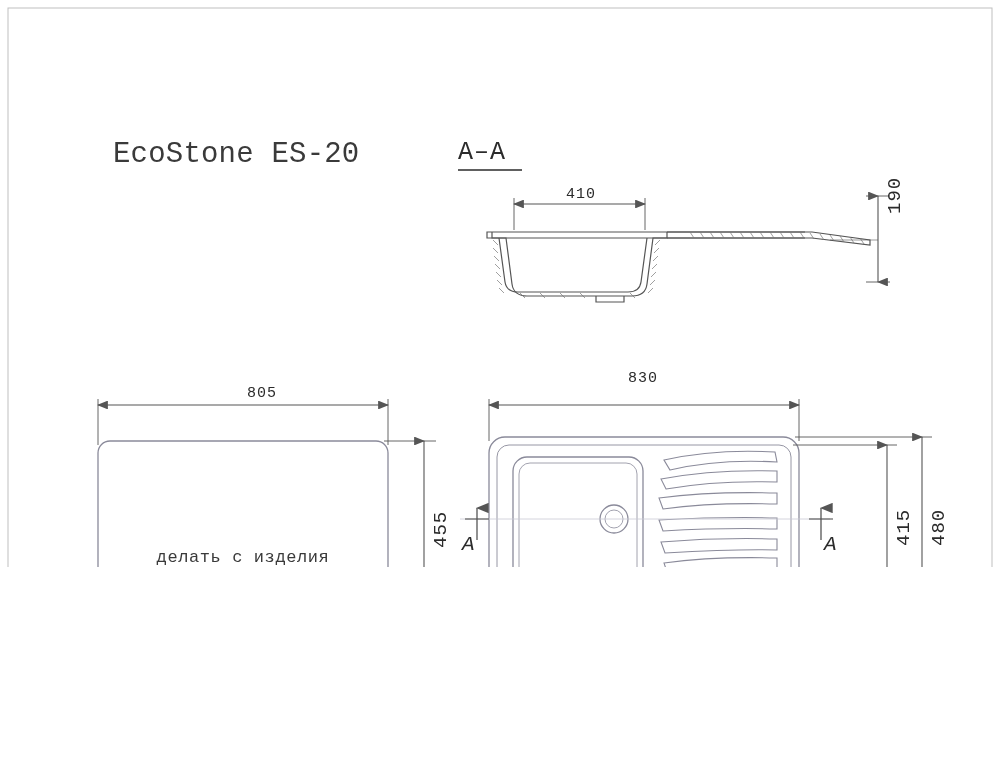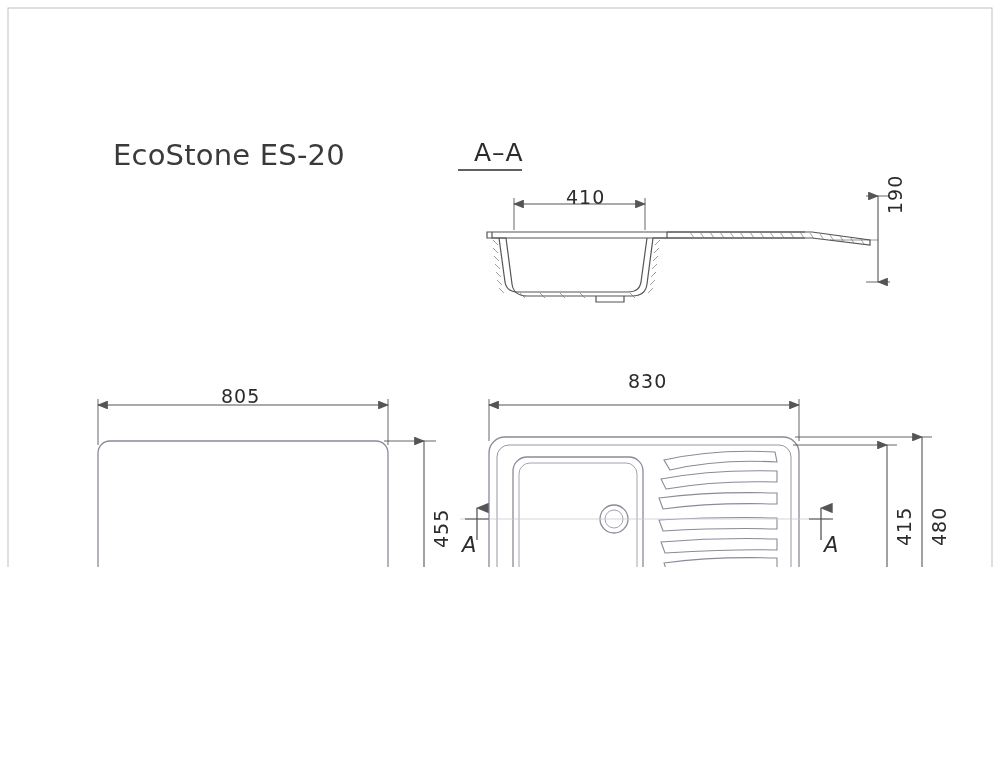--- a/index.html
+++ b/index.html
@@ -9,20 +9,21 @@
   }
   body {
     font-family: "DejaVu Sans", sans-serif;
   }
   #sheet {
     position: relative;
     width: 1000px;
     height: 567px;
     background: #ffffff;
     overflow: hidden;
+    font-family: Liberation Mono, monospace;
   }
   svg.drawing {
     position: absolute;
     top: 0;
     left: 0;
     width: 1000px;
     height: 781px;
   }
   .txt {
     position: absolute;
@@ -33,21 +34,21 @@
     font-size: 29px;
     letter-spacing: 0.2px;
     color: #3a3a3a;
   }
   .section-label {
     font-size: 25px;
     color: #2b2b2b;
     letter-spacing: 1px;
   }
   .dim {
-    font-size: 19px;
+    font-size: 15px;
     color: #2b2b2b;
     letter-spacing: 1px;
   }
   .dim-v {
     font-size: 19px;
     color: #2b2b2b;
     letter-spacing: 1px;
     transform-origin: 0 0;
     transform: rotate(-90deg);
   }
@@ -197,36 +198,37 @@
 
     <g>
       <line x1="922" y1="437" x2="922" y2="616" stroke="#555555" stroke-width="1.1" marker-start="url(#arrUp)" marker-end="url(#arrDown)"></line>
       <line x1="795" y1="437" x2="932" y2="437" stroke="#555555" stroke-width="0.9"></line>
       <line x1="795" y1="616" x2="932" y2="616" stroke="#555555" stroke-width="0.9"></line>
     </g>
   </svg>
 
   <div class="txt title-main" style="left:113px; top:138px;">EcoStone ES-20</div>
 
-  <div class="txt section-label" style="left:458px; top:138px;margin-left:16px;">A–A</div>
+  <div class="txt section-label" style="left:458px; top:138px;">A–A</div>
 
   <div class="txt dim" style="left:566px; top:186px;">410</div>
 
   <div class="txt dim-v" style="left:884px; top:214px;">190</div>
 
-  <div class="txt dim" style="left:221px; top:385px;">805</div>
+  <div class="txt dim" style="left:247px; top:385px;">805</div>
 
   <div class="txt dim-v" style="left:430px; top:548px;">455</div>
 
   <div class="txt dim" style="left:628px; top:370px;">830</div>
 
   <div class="txt dim-v" style="left:893px; top:546px;">415</div>
 
   <div class="txt dim-v" style="left:928px; top:546px;">480</div>
 
   <div class="txt cut-letter" style="left:462px; top:533px;">A</div>
 
   <div class="txt cut-letter" style="left:824px; top:533px;">A</div>
 
   <div class="txt note" style="left:98px; top:488px; width:290px;">
+    <div>делать с изделия</div>
   </div>
 
 </div>
 
 </body></html>

